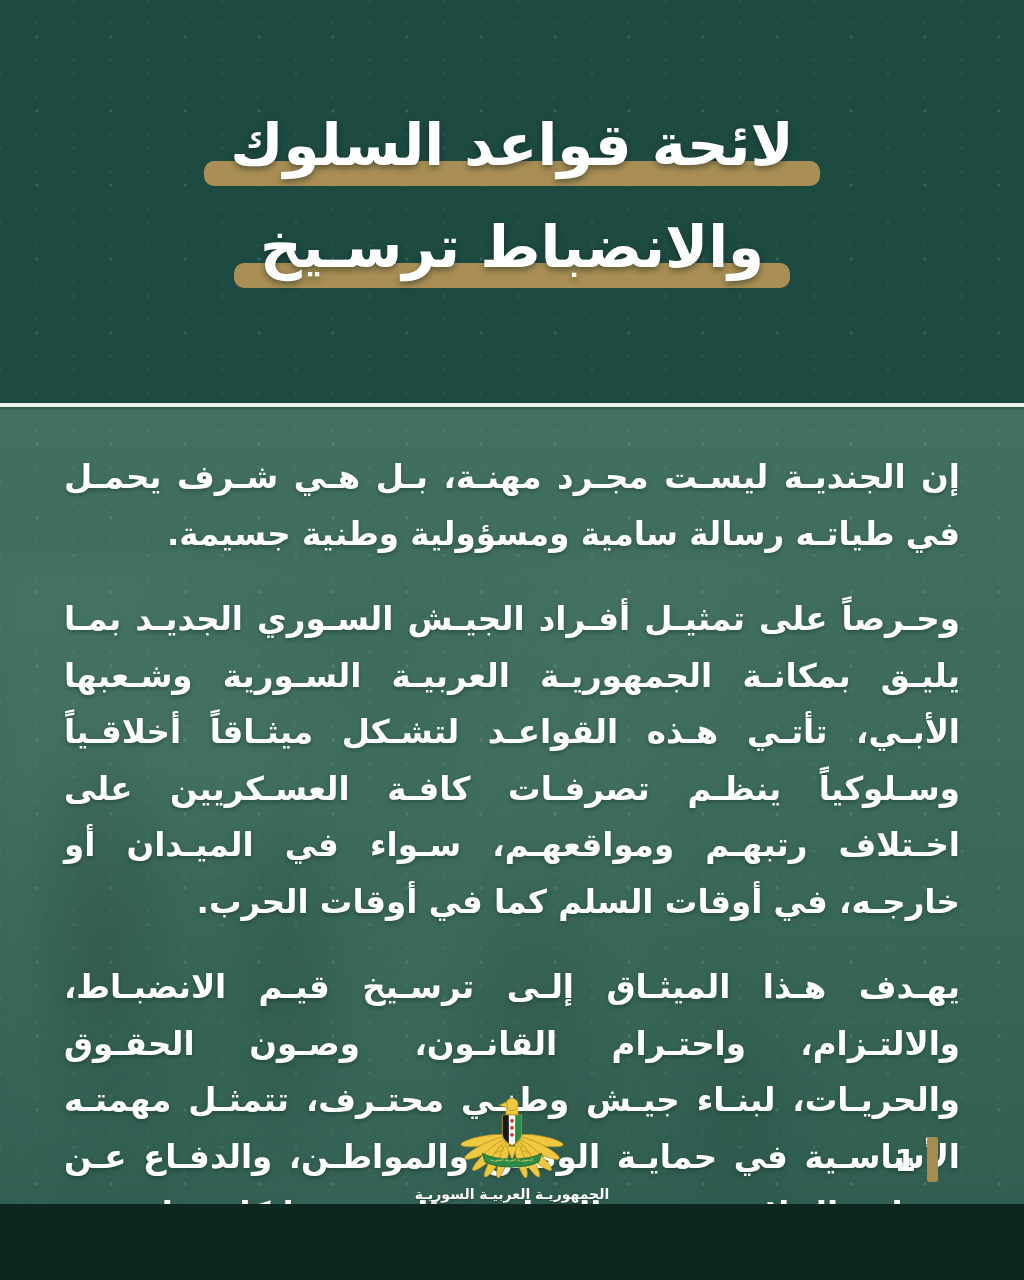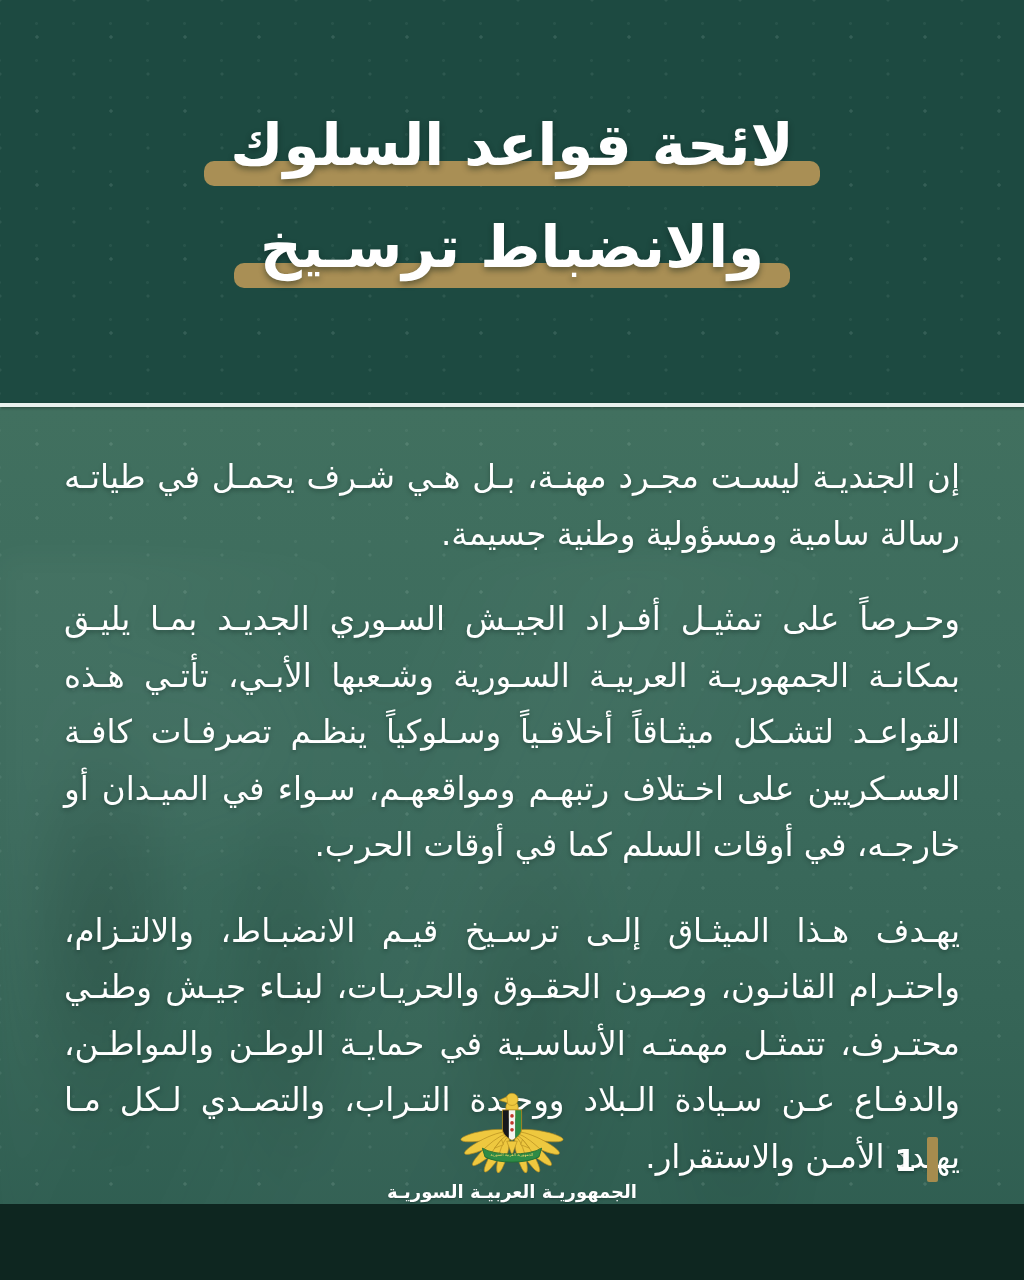--- a/index.html
+++ b/index.html
@@ -79,38 +79,38 @@
       radial-gradient(120px 280px at 72% 80%, rgba(0,0,0,0.12), transparent 70%),
       linear-gradient(115deg, rgba(255,255,255,0.05) 10%, transparent 30%, rgba(255,255,255,0.045) 48%, transparent 66%),
       radial-gradient(260px 180px at 22% 28%, rgba(255,255,255,0.05), transparent 75%);
   }
 
   .body-text{
     position:absolute; top:42px; right:64px; left:64px; z-index:2;
   }
   .body-text p{
     font-size:32.5px;
-    font-weight:400;
+    font-weight:700;
     line-height:1.74;
     text-align:justify;
     text-align-last:right;
     color:#ffffff;
     text-shadow:0 2px 4px rgba(8,30,24,0.35);
     margin-bottom:29px;
   }
   .body-text p:last-child{ margin-bottom:0; }
 
   
   .footer{
     position:absolute; bottom:58px; left:0; right:0; z-index:2;
     display:flex; flex-direction:column; align-items:center;
     text-align:center;
   }
   .emblem{ width:122px; height:88px; }
-  .org-line1{ font-size:18px; font-weight:700; margin-top:8px; letter-spacing:.2px;
+  .org-line1{ font-size:14px; font-weight:700; margin-top:8px; letter-spacing:.2px;
               text-shadow:0 1px 2px rgba(8,30,24,0.4); }
   .org-line2{ font-size:17px; font-weight:700; margin-top:0;
               text-shadow:0 1px 2px rgba(8,30,24,0.4); }
 
   .page-num{
     position:absolute; bottom:98px; right:86px; z-index:2;
     display:flex; align-items:center; gap:11px;
     direction:ltr;
   }
   .page-num .num{ font-size:31px; font-weight:700; color:#ffffff;

